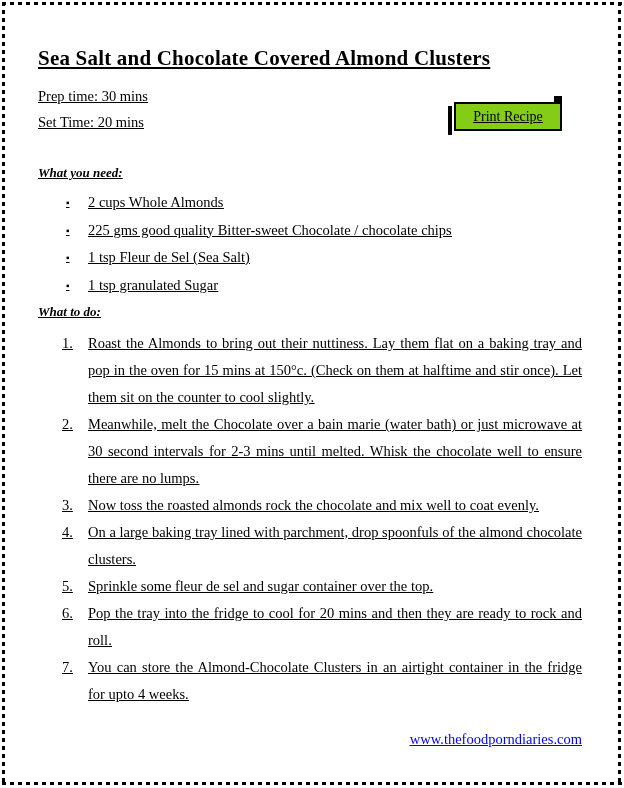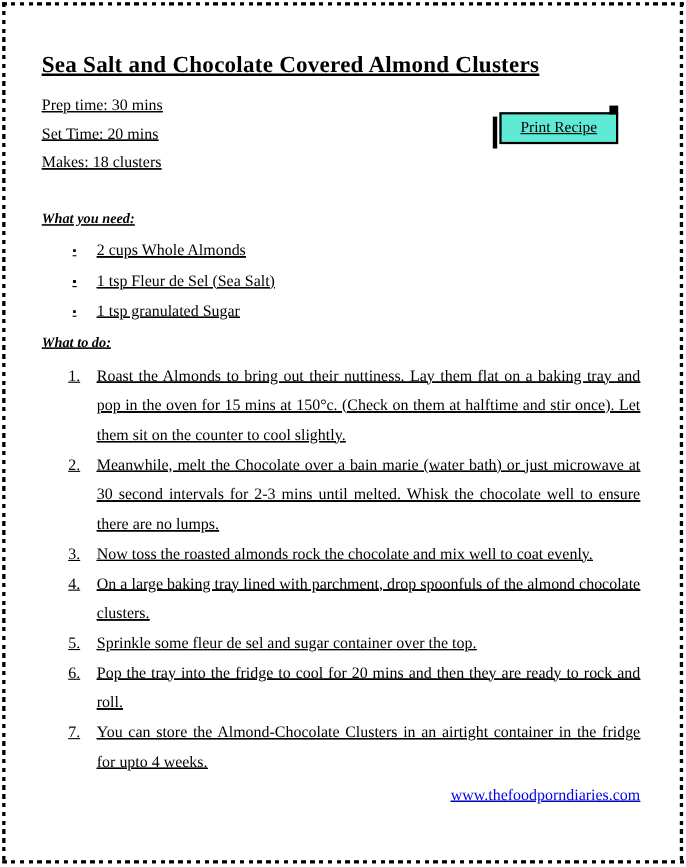--- a/index.html
+++ b/index.html
@@ -18,71 +18,71 @@
                   background: repeating-linear-gradient(180deg, #000 0 4px, transparent 4px 8px); }
 
   .content { position: absolute; left: 38px; right: 42px; top: 30px; }
 
   .recipe-title { font-size: 21px; line-height: 26px; font-weight: bold; margin-top: 15px; letter-spacing: 0.2px; }
 
   .meta { margin-top: 12px; }
   .meta-line { font-size: 14.5px; line-height: 26px; }
 
   .print-btn { position: absolute; top: 72px; right: 20px; width: 108px; height: 29px;
-               background: #5eead4; border: 2.5px solid #000; font-family: inherit;
+               background: #84cc16; border: 2.5px solid #000; font-family: inherit;
                font-size: 14px; color: #000; display: flex; align-items: center;
                justify-content: center; cursor: pointer; }
   .print-btn::before { content: ""; position: absolute; left: -8px; top: 2px; width: 4px; height: 29px; background: #000; }
   .print-btn::after  { content: ""; position: absolute; right: -2px; top: -8px; width: 8px; height: 8px; background: #000; }
 
   .section-heading { font-size: 13px; line-height: 26px; font-weight: bold; font-style: italic; }
   .need-heading { margin-top: 25px; }
   .todo-heading { }
 
   ul.ingredients { list-style: none; margin-top: 3px; }
   ul.ingredients li { position: relative; padding-left: 50px; font-size: 14.5px; line-height: 27.5px; }
   ul.ingredients .bullet { position: absolute; left: 28px; top: 0; font-size: 10px; }
 
   ol.steps { list-style: none; margin-top: 5px; }
   ol.steps li { position: relative; padding-left: 50px; font-size: 14.5px; line-height: 27px;
                 text-align: justify; }
   ol.steps .num { position: absolute; left: 24px; top: 0; }
 
-  .site-link-row { margin-top: 7px; text-align: right; }
+  .site-link-row { margin-top: 22px; text-align: right; }
   .site-link { font-size: 14.5px; text-decoration: underline; cursor: pointer; }
 </style>
 </head>
 <body style="color: rgb(0, 0, 0);">
 
 <div class="frame frame-top"></div>
 <div class="frame frame-bottom"></div>
 <div class="frame frame-left"></div>
 <div class="frame frame-right"></div>
 
 <div class="content">
 
   <h1 class="recipe-title">Sea Salt and Chocolate Covered Almond Clusters</h1>
 
   <div class="meta">
     <div class="meta-line">Prep time: 30 mins</div>
     <div class="meta-line">Set Time: 20 mins</div>
-    <div class="meta-line">Makes: 18 clusters</div>
   </div>
 
   <button class="print-btn">Print Recipe</button>
 
   <div class="section-heading need-heading">What you need:</div>
 
   <ul class="ingredients">
     <li>
       <span class="bullet">▪</span>
       <span>2 cups Whole Almonds</span>
     </li>
     <li>
       <span class="bullet">▪</span>
+      <span>225 gms good quality Bitter-sweet Chocolate / chocolate chips</span>
     </li>
     <li>
       <span class="bullet">▪</span>
       <span>1 tsp Fleur de Sel (Sea Salt)</span>
     </li>
     <li>
       <span class="bullet">▪</span>
       <span>1 tsp granulated Sugar</span>
     </li>
   </ul>

